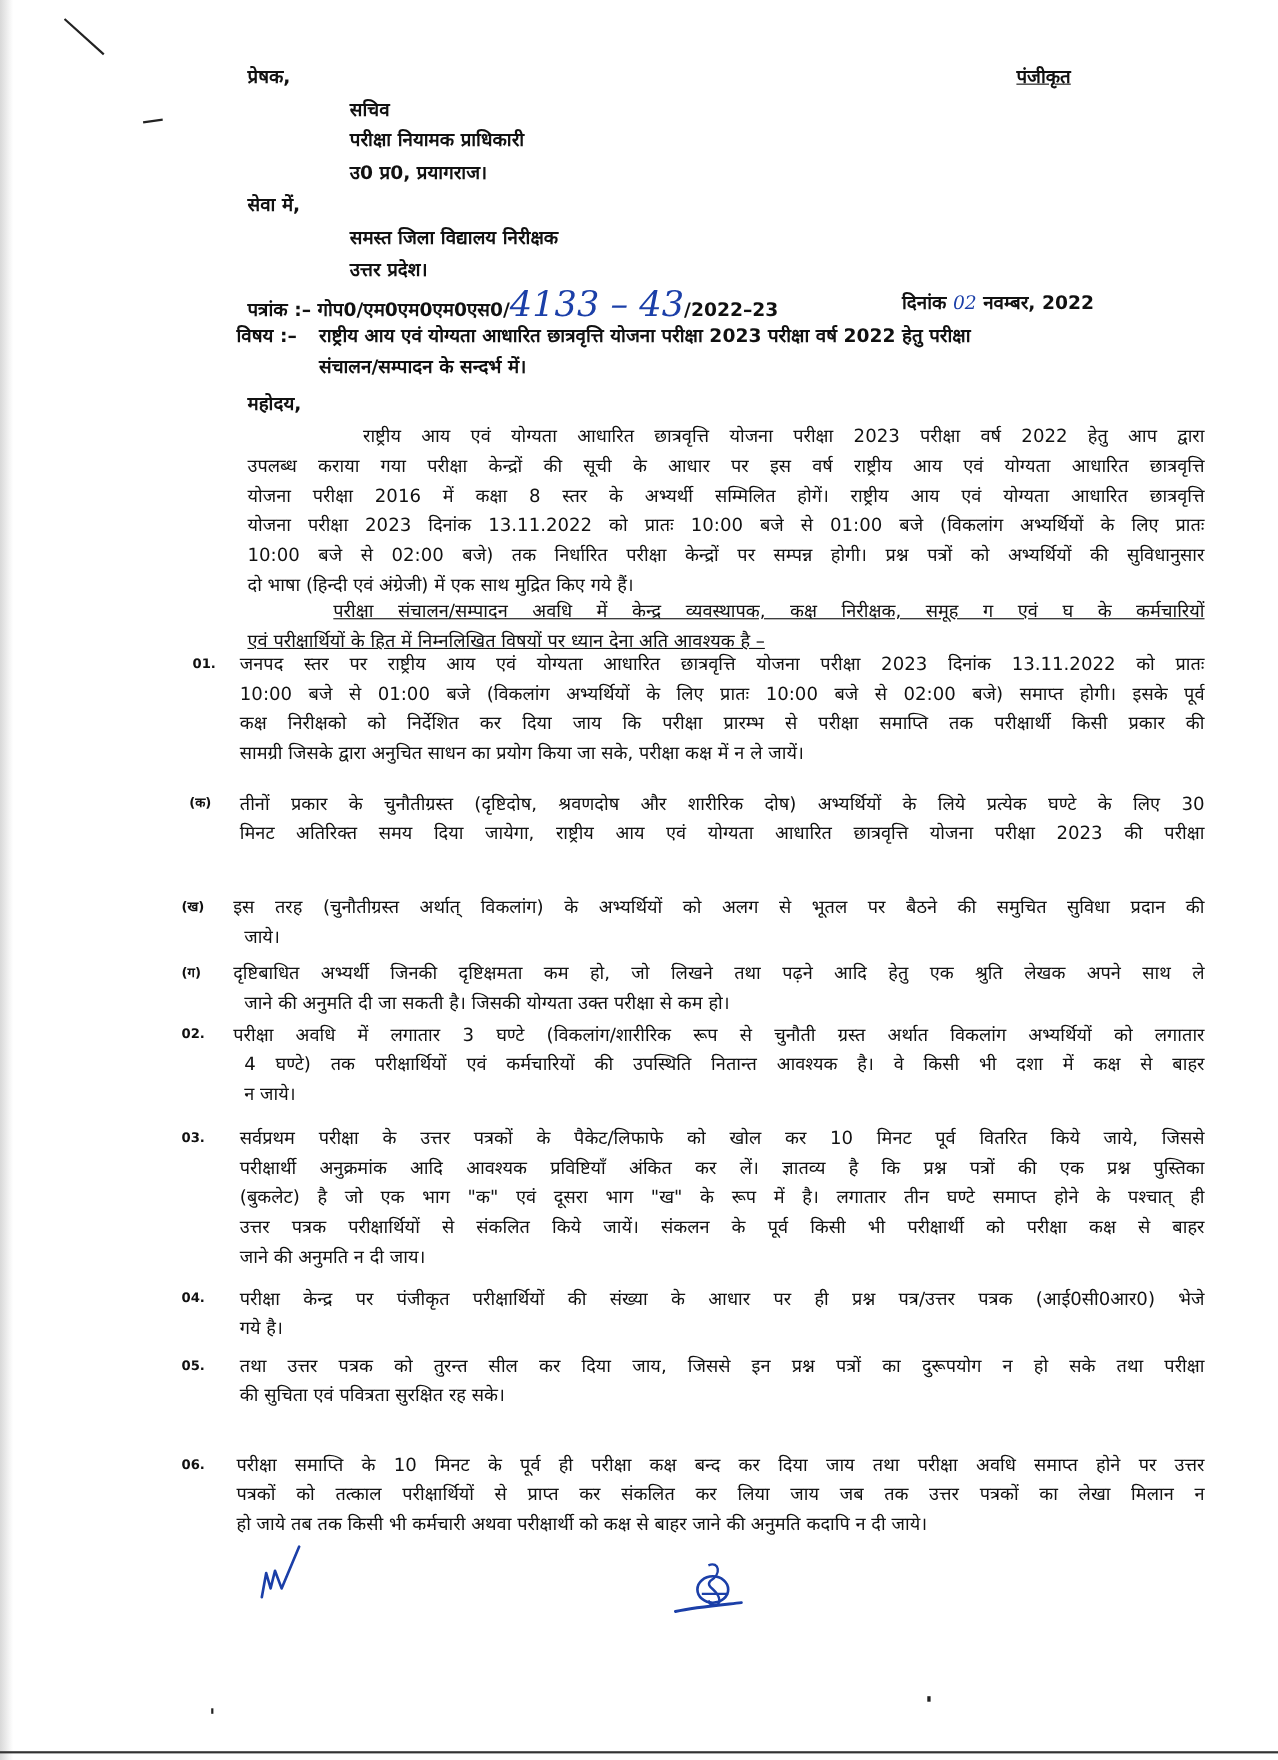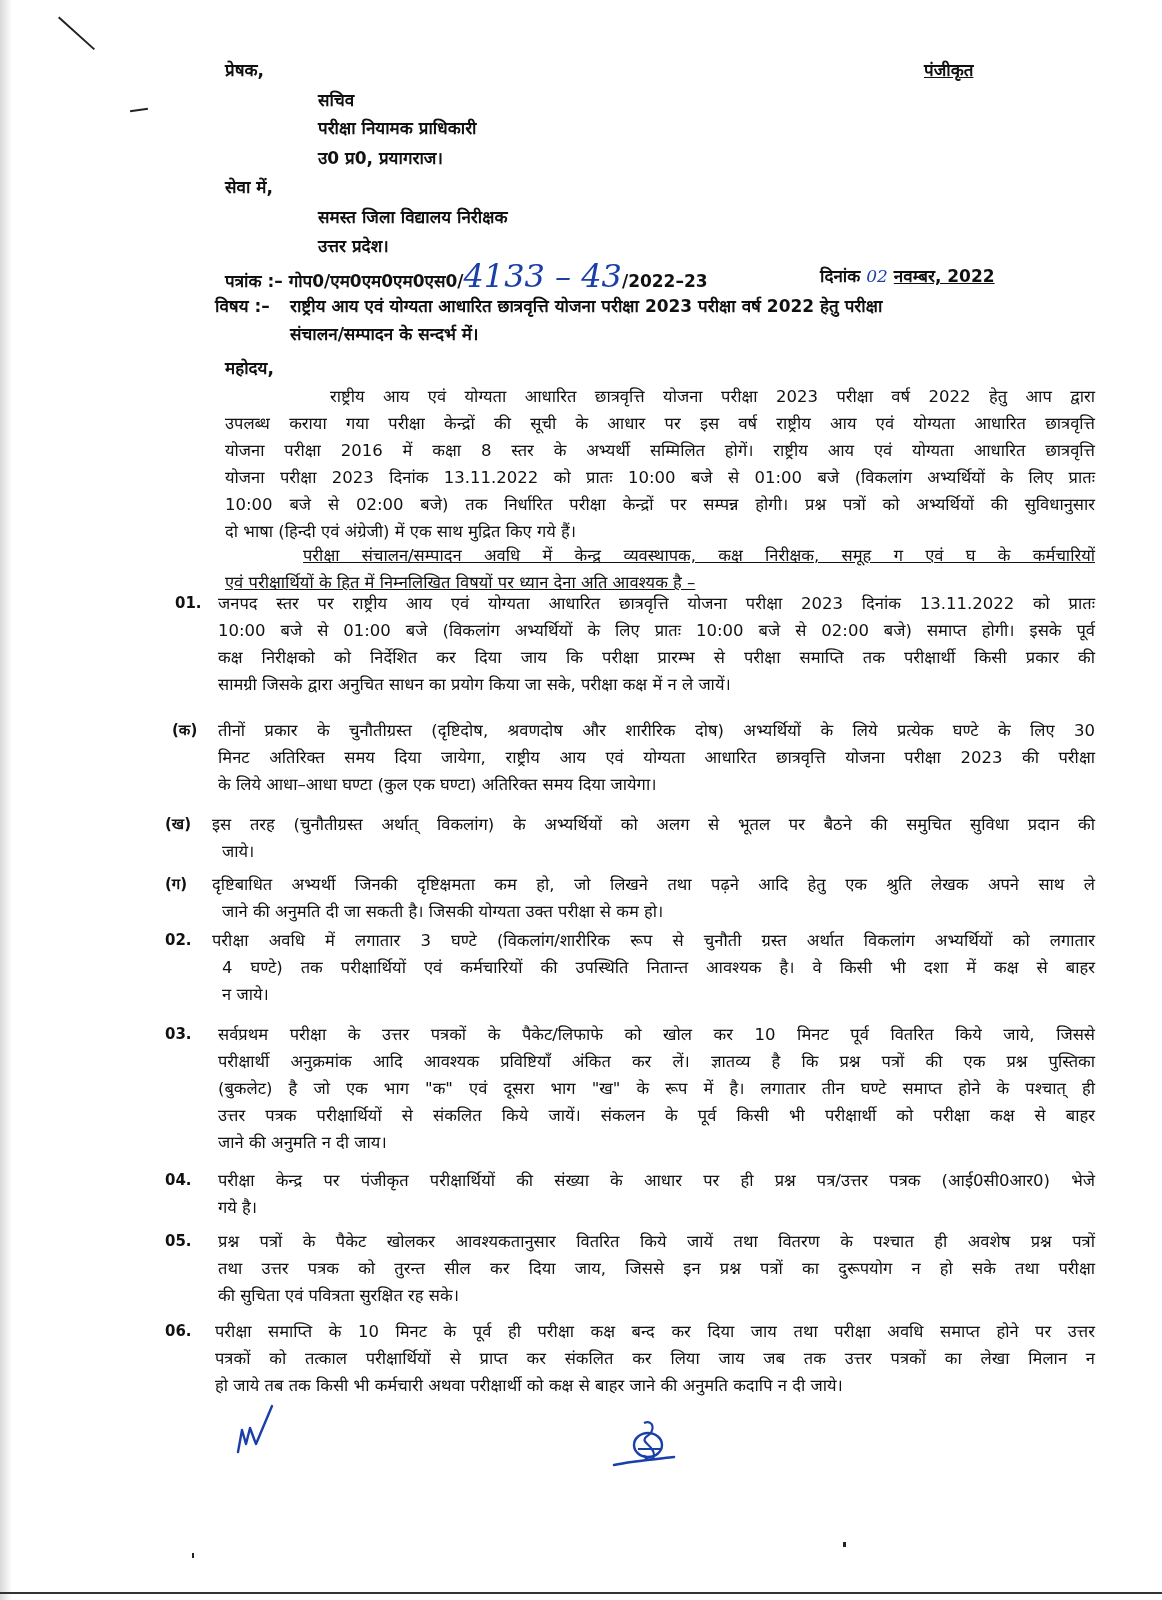--- a/index.html
+++ b/index.html
@@ -10,21 +10,21 @@
   .page { position:absolute; left:0; top:0; width:1162px; height:1504px; }
   .left-edge { position:absolute; left:0; top:0; width:12px; height:1600px; background:linear-gradient(90deg,#d8d8d8,#f4f4f4 70%,#fff); }
   .bottom-line { position:absolute; left:0; top:1592px; width:1162px; height:2px; background:#333; }
   .abs { position:absolute; white-space:nowrap; }
   .t { font-size:17px; line-height:24px; }
   .b { font-weight:bold; }
   .u { text-decoration:underline; }
   .para { position:absolute; font-size:16.5px; line-height:27px; text-align:justify; }
   .para span.line { display:block; white-space:nowrap; text-align-last:justify; }
   .para span.line.last { text-align-last:left; }
-  .num { position:absolute; font-size:15px; font-weight:bold; line-height:27px; }
+  .num { position:absolute; font-size:12px; font-weight:bold; line-height:27px; }
   .hand { color:#1b3fa8; font-family:"DejaVu Serif", serif; font-style:italic; }
   .mark { position:absolute; background:#222; }
   .sig { position:absolute; }
 </style>
 </head>
 <body>
 
 <div class="page">
   <div class="left-edge"></div>
 
@@ -41,21 +41,21 @@
   <div class="abs t b" style="left:225px;top:175px;">सेवा में,</div>
   <div class="abs t b" style="left:318px;top:205px;">समस्त जिला विद्यालय निरीक्षक</div>
   <div class="abs t b" style="left:318px;top:234px;">उत्तर प्रदेश।</div>
 
   <div class="abs t b" style="left:225px;top:264px;">
     <span>पत्रांक :– गोप0/एम0एम0एम0एस0/</span><span class="hand" style="font-size:32px;font-weight:normal;">4133 – 43</span><span>/2022–23</span>
   </div>
   <div class="abs t b" style="left:820px;top:264px;">
     <span>दिनांक</span>
     <span class="hand" style="font-weight:normal;">02</span>
-    <span style="text-decoration:underline;text-align:center;">नवम्बर, 2022</span>
+    <span style="text-align:center;">नवम्बर, 2022</span>
   </div>
 
   <div class="abs t b" style="left:215px;top:294px;">विषय :–</div>
   <div class="abs t b" style="left:290px;top:294px;width:720px;">राष्ट्रीय आय एवं योग्यता आधारित छात्रवृत्ति योजना परीक्षा 2023 परीक्षा वर्ष 2022 हेतु परीक्षा</div>
   <div class="abs t b" style="left:290px;top:322px;">संचालन/सम्पादन के सन्दर्भ में।</div>
 
   <div class="abs t b" style="left:225px;top:356px;">महोदय,</div>
 
   <div class="para" style="left:225px;top:383px;width:870px;">
     <span class="line" style="padding-left:105px;">राष्ट्रीय आय एवं योग्यता आधारित छात्रवृत्ति योजना परीक्षा 2023 परीक्षा वर्ष 2022 हेतु आप द्वारा</span>
@@ -76,21 +76,20 @@
     <span class="line">जनपद स्तर पर राष्ट्रीय आय एवं योग्यता आधारित छात्रवृत्ति योजना परीक्षा 2023 दिनांक 13.11.2022 को प्रातः</span>
     <span class="line">10:00 बजे से 01:00 बजे (विकलांग अभ्यर्थियों के लिए प्रातः 10:00 बजे से 02:00 बजे) समाप्त होगी। इसके पूर्व</span>
     <span class="line">कक्ष निरीक्षको को निर्देशित कर दिया जाय कि परीक्षा प्रारम्भ से परीक्षा समाप्ति तक परीक्षार्थी किसी प्रकार की</span>
     <span class="line last">सामग्री जिसके द्वारा अनुचित साधन का प्रयोग किया जा सके, परीक्षा कक्ष में न ले जायें।</span>
   </div>
 
   <div class="num" style="left:172px;top:717px;">(क)</div>
   <div class="para" style="left:218px;top:717px;width:877px;">
     <span class="line">तीनों प्रकार के चुनौतीग्रस्त (दृष्टिदोष, श्रवणदोष और शारीरिक दोष) अभ्यर्थियों के लिये प्रत्येक घण्टे के लिए 30</span>
     <span class="line">मिनट अतिरिक्त समय दिया जायेगा, राष्ट्रीय आय एवं योग्यता आधारित छात्रवृत्ति योजना परीक्षा 2023 की परीक्षा</span>
-    <span class="line last">के लिये आधा–आधा घण्टा (कुल एक घण्टा) अतिरिक्त समय दिया जायेगा।</span>
   </div>
 
   <div class="num" style="left:165px;top:811px;">(ख)</div>
   <div class="para" style="left:212px;top:811px;width:883px;">
     <span class="line">इस तरह (चुनौतीग्रस्त अर्थात् विकलांग) के अभ्यर्थियों को अलग से भूतल पर बैठने की समुचित सुविधा प्रदान की</span>
     <span class="line last" style="padding-left:10px;">जाये।</span>
   </div>
 
   <div class="num" style="left:165px;top:871px;">(ग)</div>
   <div class="para" style="left:212px;top:871px;width:883px;">
@@ -115,21 +114,20 @@
   </div>
 
   <div class="num" style="left:165px;top:1167px;">04.</div>
   <div class="para" style="left:218px;top:1167px;width:877px;">
     <span class="line">परीक्षा केन्द्र पर पंजीकृत परीक्षार्थियों की संख्या के आधार पर ही प्रश्न पत्र/उत्तर पत्रक (आई0सी0आर0) भेजे</span>
     <span class="line last">गये है।</span>
   </div>
 
   <div class="num" style="left:165px;top:1228px;">05.</div>
   <div class="para" style="left:218px;top:1228px;width:877px;">
-    <span class="line">प्रश्न पत्रों के पैकेट खोलकर आवश्यकतानुसार वितरित किये जायें तथा वितरण के पश्चात ही अवशेष प्रश्न पत्रों</span>
     <span class="line">तथा उत्तर पत्रक को तुरन्त सील कर दिया जाय, जिससे इन प्रश्न पत्रों का दुरूपयोग न हो सके तथा परीक्षा</span>
     <span class="line last">की सुचिता एवं पवित्रता सुरक्षित रह सके।</span>
   </div>
 
   <div class="num" style="left:165px;top:1318px;">06.</div>
   <div class="para" style="left:215px;top:1318px;width:880px;">
     <span class="line">परीक्षा समाप्ति के 10 मिनट के पूर्व ही परीक्षा कक्ष बन्द कर दिया जाय तथा परीक्षा अवधि समाप्त होने पर उत्तर</span>
     <span class="line">पत्रकों को तत्काल परीक्षार्थियों से प्राप्त कर संकलित कर लिया जाय जब तक उत्तर पत्रकों का लेखा मिलान न</span>
     <span class="line last">हो जाये तब तक किसी भी कर्मचारी अथवा परीक्षार्थी को कक्ष से बाहर जाने की अनुमति कदापि न दी जाये।</span>
   </div>

